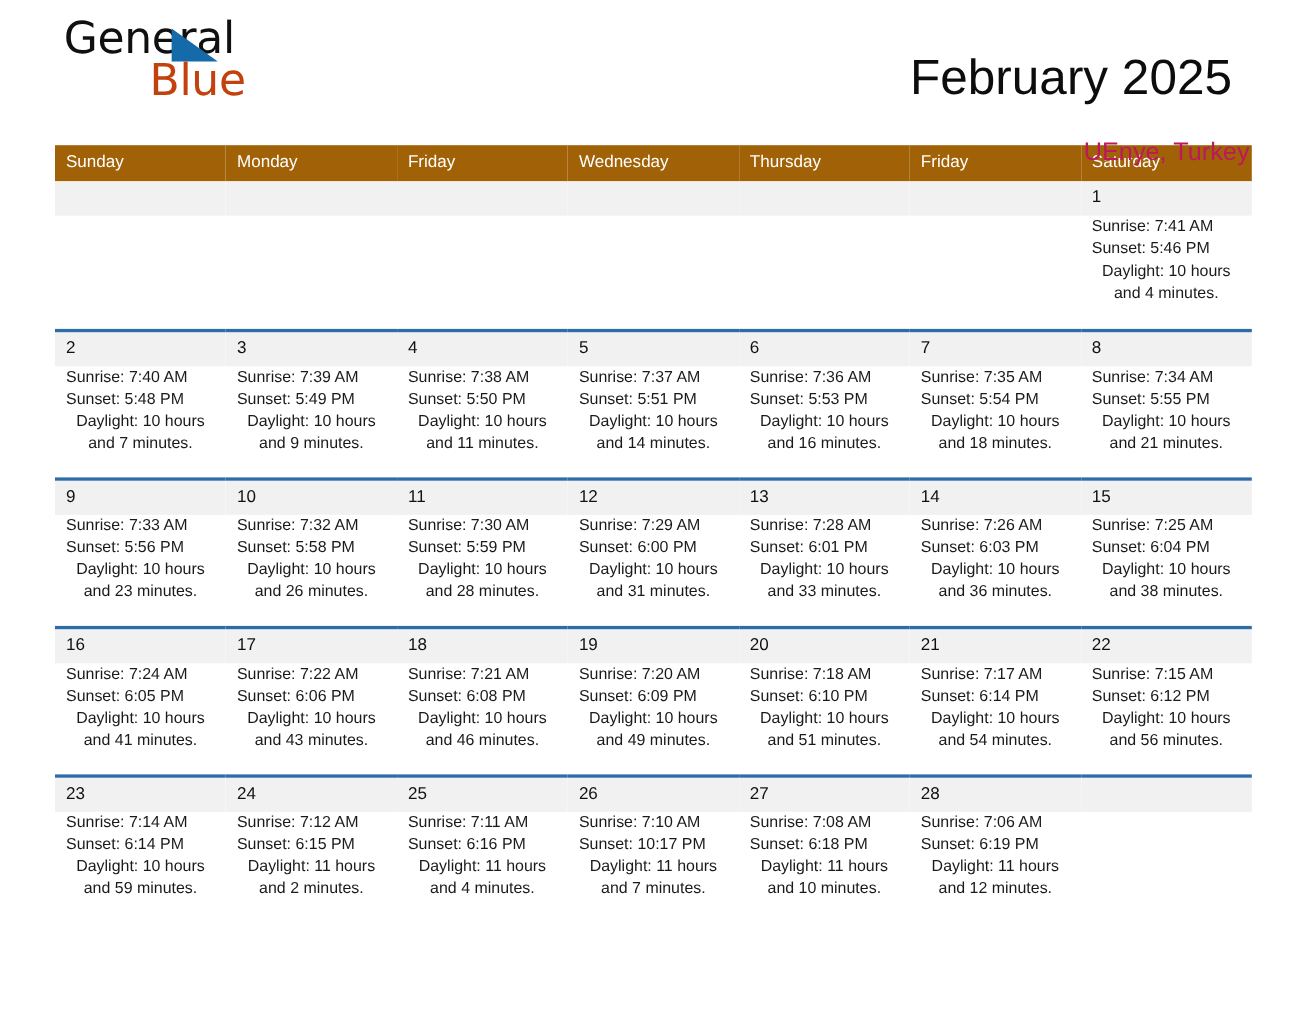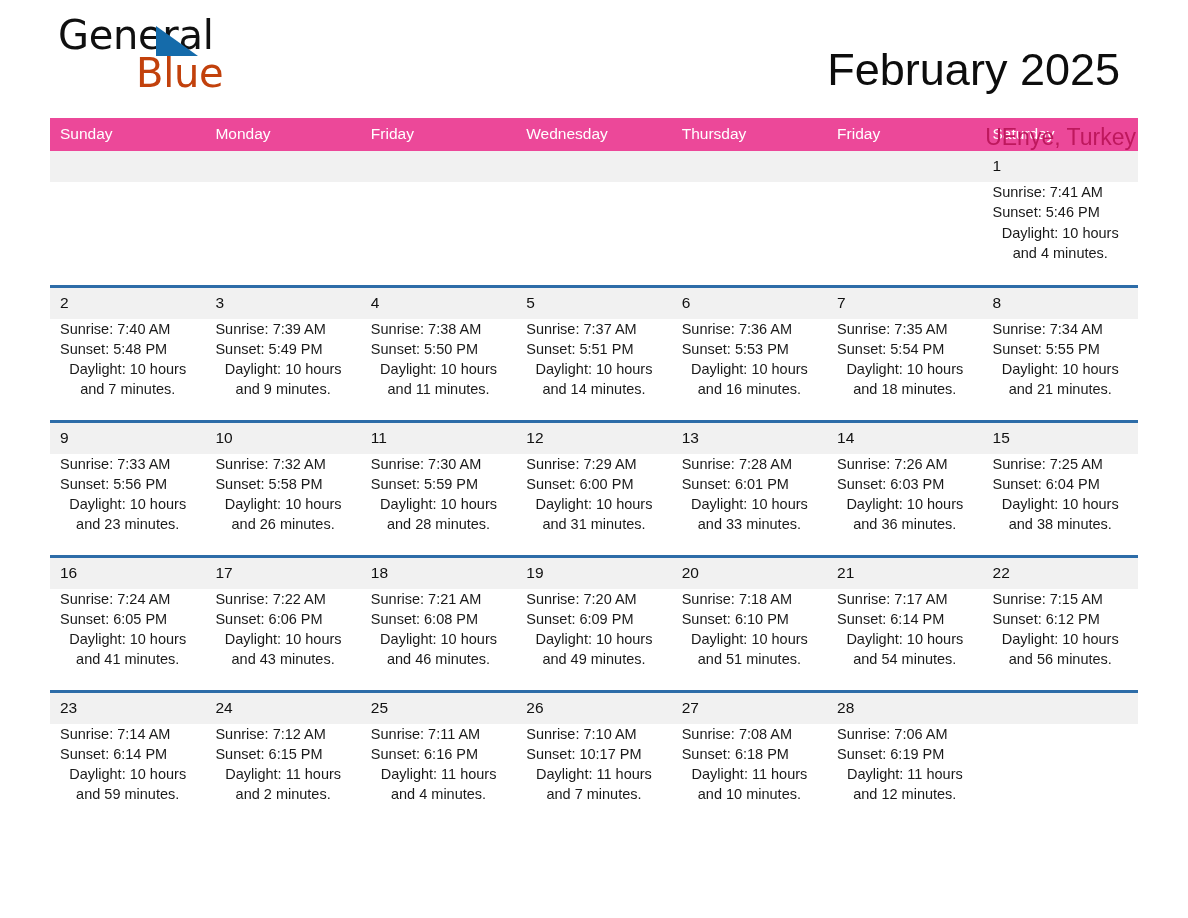--- a/index.html
+++ b/index.html
@@ -19,21 +19,21 @@
     position: relative;
     width: 1188px;
     height: 918px;
     box-sizing: border-box;
     padding: 0 50px;
   }
 
   
   .masthead {
     position: relative;
-    height: 118px;
+    height: 132px;
   }
   .brand {
     position: absolute;
     left: 8px;
     top: 12px;
     width: 260px;
     height: 86px;
   }
   .brand-general {
     position: absolute;
@@ -92,21 +92,21 @@
 
   
   .calendar {
     width: 1088px;
     border-collapse: collapse;
     table-layout: fixed;
   }
   .calendar col { width: 155.43px; }
 
   thead th {
-    background: #ec4899;
+    background: #a16207;
     color: #ffffff;
     font-size: 15.5px;
     font-weight: 400;
     text-align: left;
     padding: 7px 0 8px 10px;
     height: 17px;
     border: 0;
   }
 
   tbody tr.week {

